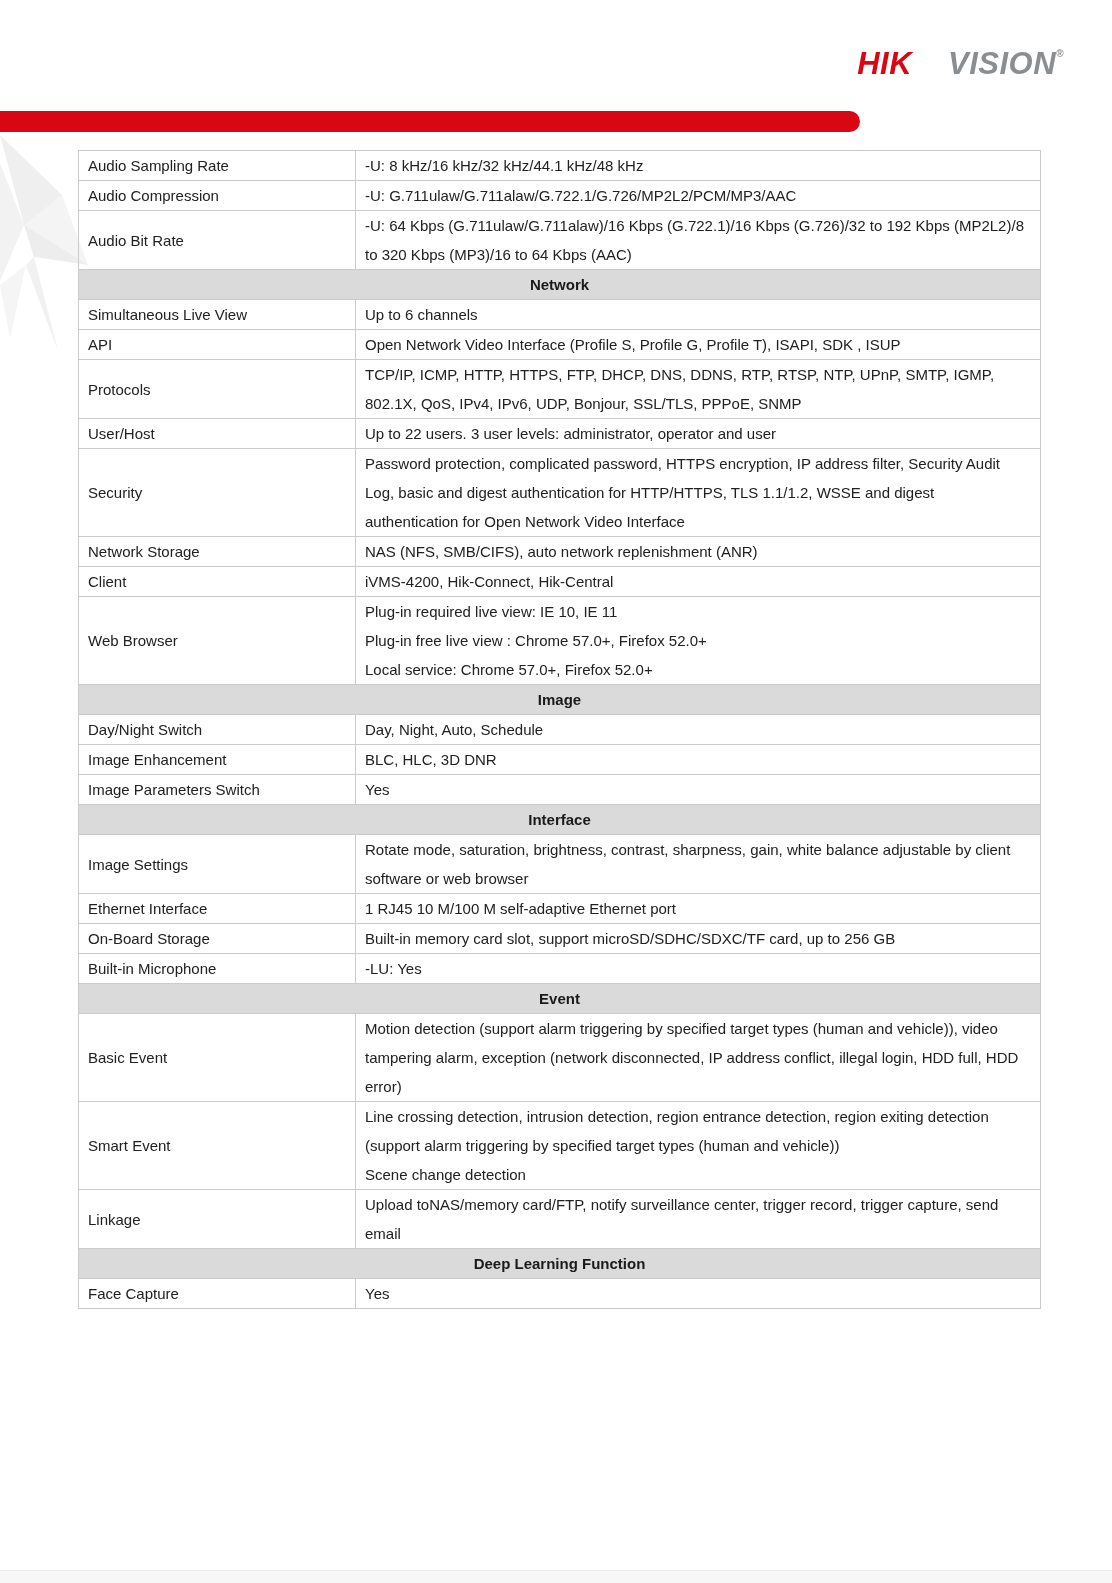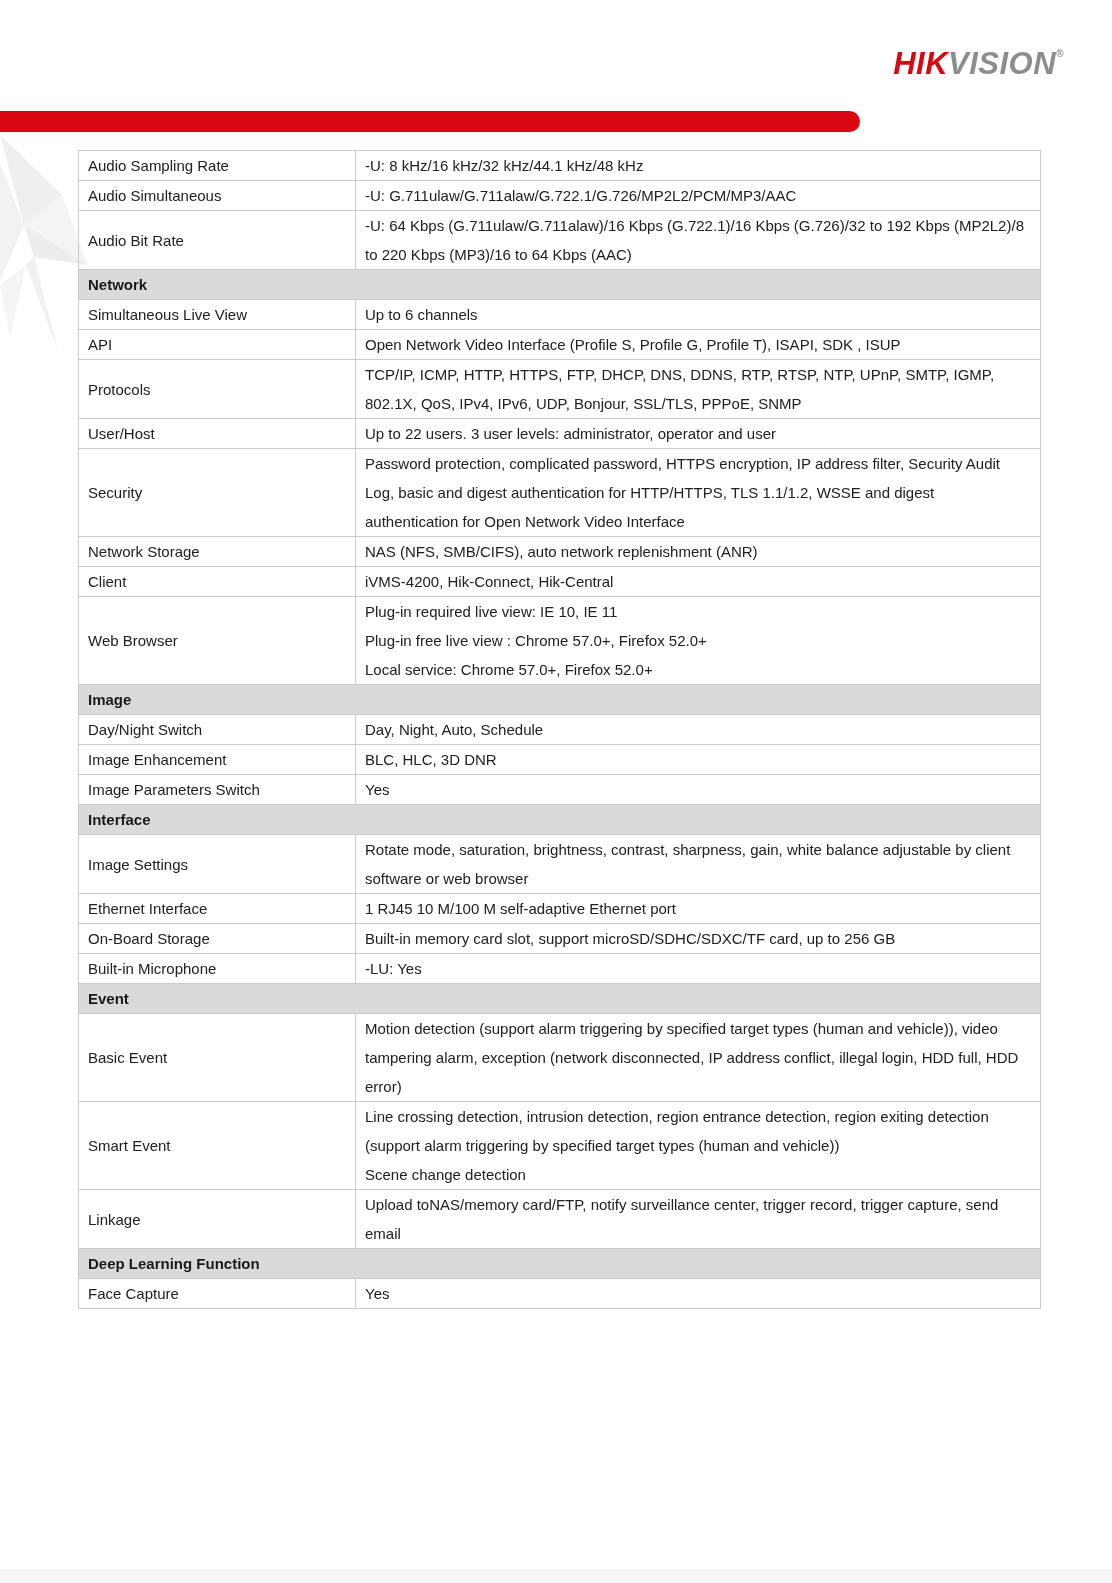--- a/index.html
+++ b/index.html
@@ -22,21 +22,21 @@
     top: 48px;
     right: 48px;
     font-style: italic;
     font-weight: bold;
     font-size: 31px;
     letter-spacing: 0.5px;
     white-space: nowrap;
     line-height: 1;
   }
   .logo .hik    { color: var(--brand-red, #d90713); }
-  .logo .vision { color: var(--brand-gray, #8b8e90); }
+  .logo .vision { color: var(--brand-gray, #8b8e90); margin-left: 36px; }
   .logo .reg {
     color: var(--brand-gray, #8b8e90);
     font-size: 10px;
     font-style: normal;
     vertical-align: top;
     position: relative;
     top: 1px;
   }
   .red-bar {
     position: absolute;
@@ -82,20 +82,21 @@
     white-space: pre-line;
     padding: 0 14px 0 9px;
     margin-top: 48px;
   }
   .spec-table td.section-cell {
     background: var(--band-gray, #dadada);
     font-weight: bold;
     color: #1a1a1a;
     border-left-color: #cbcbcb;
     border-right-color: #cbcbcb;
+    text-align: center;
   }
 
   
   .footer-strip {
     position: absolute;
     left: 0;
     bottom: 0;
     width: 100%;
     height: 12px;
     background: #f7f7f8;
@@ -129,26 +130,26 @@
     <colgroup>
       <col class="c1">
       <col class="c2">
     </colgroup>
     <tbody>
         <tr>
           <td class="label-cell">Audio Sampling Rate</td>
           <td class="value-cell">-U: 8 kHz/16 kHz/32 kHz/44.1 kHz/48 kHz</td>
         </tr>
         <tr>
-          <td class="label-cell">Audio Simultaneous</td>
+          <td class="label-cell">Audio Compression</td>
           <td class="value-cell">-U: G.711ulaw/G.711alaw/G.722.1/G.726/MP2L2/PCM/MP3/AAC</td>
         </tr>
         <tr>
           <td class="label-cell">Audio Bit Rate</td>
-          <td class="value-cell">-U: 64 Kbps (G.711ulaw/G.711alaw)/16 Kbps (G.722.1)/16 Kbps (G.726)/32 to 192 Kbps (MP2L2)/8 to 220 Kbps (MP3)/16 to 64 Kbps (AAC)</td>
+          <td class="value-cell">-U: 64 Kbps (G.711ulaw/G.711alaw)/16 Kbps (G.722.1)/16 Kbps (G.726)/32 to 192 Kbps (MP2L2)/8 to 320 Kbps (MP3)/16 to 64 Kbps (AAC)</td>
         </tr>
         <tr>
           <td colspan="2" class="section-cell">Network</td>
         </tr>
         <tr>
           <td class="label-cell">Simultaneous Live View</td>
           <td class="value-cell">Up to 6 channels</td>
         </tr>
         <tr>
           <td class="label-cell">API</td>

